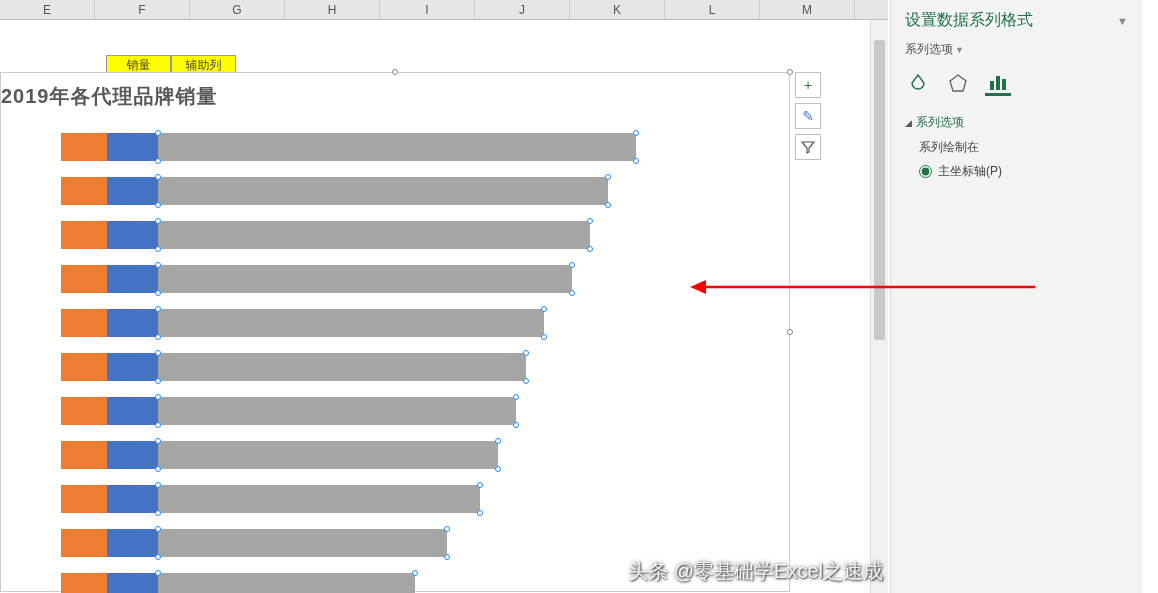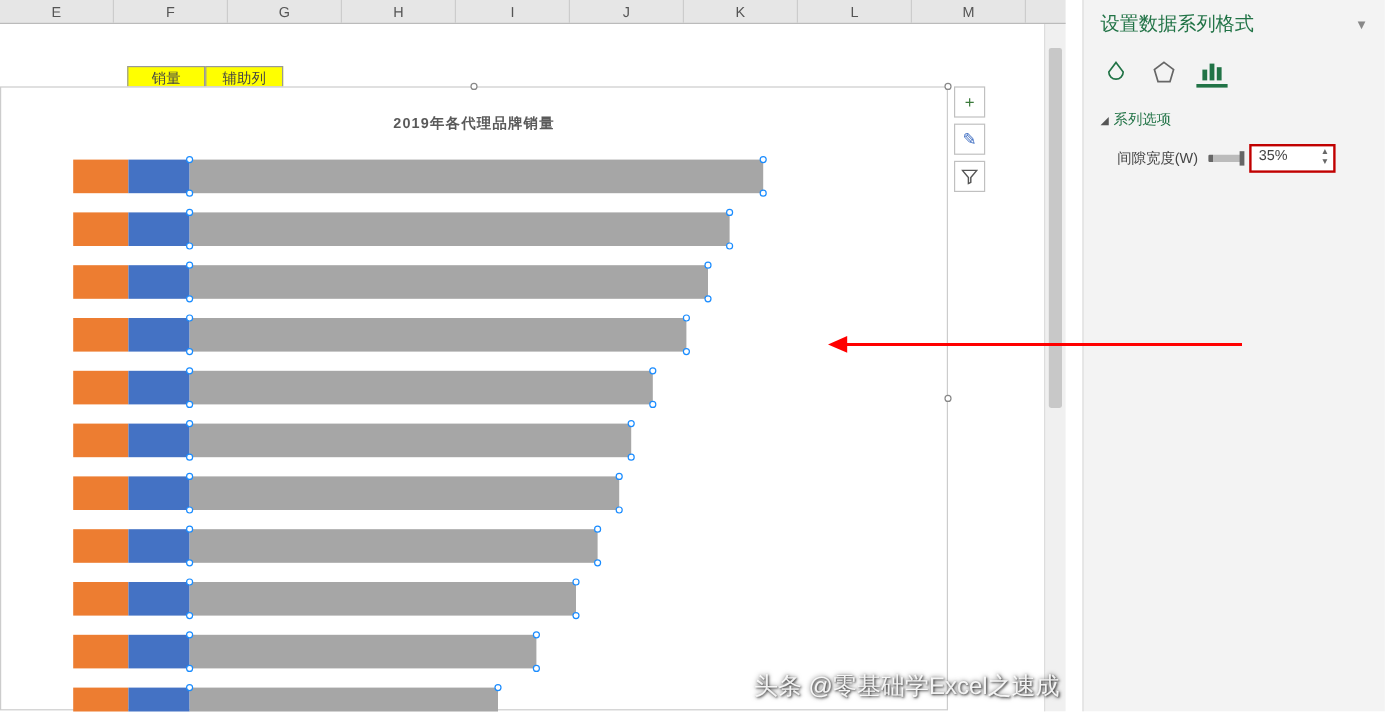--- a/index.html
+++ b/index.html
@@ -6,37 +6,37 @@
 body { width: 1158px; height: 593px; background: #fff; position: relative; overflow: hidden; font-size: 12px; color: #444; }
 
 .col-headers { position: absolute; top: 0; left: 0; right: 270px; height: 20px; background: #e6e6e6; border-bottom: 1px solid #bbb; display: flex; }
 .col-headers div { flex: 0 0 95px; text-align: center; line-height: 20px; border-right: 1px solid #ccc; color: #555; font-size: 12px; }
 
 .yellow-cells { position: absolute; top: 55px; left: 106px; display: flex; }
 .yellow-cells span { width: 65px; height: 18px; background: #ffff00; border: 1px solid #999; text-align: center; line-height: 18px; font-size: 12px; }
 
 .chart-box { position: absolute; top: 72px; left: 0; width: 790px; height: 520px; border: 1px solid #ccc; background: #fff; }
 .chart-handle { width: 6px; height: 6px; background: #fff; border: 1px solid #888; border-radius: 50%; position: absolute; }
-.chart-title { text-align: center; font-size: 12px; color: #595959; font-weight: bold; margin-top: 22px; letter-spacing: 1px; }
+.chart-title { font-size: 20px; color: #595959; font-weight: bold; margin-top: 10px; letter-spacing: 1px; }
 
 .plot { position: absolute; top: 60px; left: 60px; right: 130px; bottom: 20px; }
 .bar-row { position: absolute; left: 0; height: 28px; }
 .bar-seg { height: 100%; float: left; position: relative; }
 .bar-seg.o { background: #ED7D31; }
 .bar-seg.b { background: #4472C4; }
 .bar-seg.g { background: #A6A6A6; }
 .sel-dot { width: 6px; height: 6px; background: #fff; border: 1px solid #1a8cff; border-radius: 50%; position: absolute; }
 
 .chart-tools { position: absolute; top: 72px; left: 795px; }
 .tool-btn { width: 26px; height: 26px; border: 1px solid #c0c0c0; background: #fff; margin-bottom: 5px; display: flex; align-items: center; justify-content: center; font-size: 14px; color: #3b7a3b; cursor: pointer; }
 
 .vscroll { position: absolute; top: 20px; right: 270px; width: 18px; bottom: 0; background: #f0f0f0; border-left: 1px solid #ddd; }
 .vscroll .thumb { position: absolute; top: 20px; left: 3px; right: 3px; height: 300px; background: #c8c8c8; border-radius: 2px; }
 
-.side-panel { position: absolute; top: 0; right: 4px; width: 252px; height: 100%; background: #f3f3f3; border-left: 1px solid #ddd; padding: 10px 0; }
+.side-panel { position: absolute; top: 0; right: 16px; width: 252px; height: 100%; background: #f3f3f3; border-left: 1px solid #ddd; padding: 10px 0; }
 .panel-title { font-size: 16px; color: #217346; padding: 0 14px 10px; display:flex; align-items:center; justify-content:space-between;}
 .panel-title .arr { color:#888; font-size:11px; }
 .panel-sub { padding: 0 14px 6px; font-size: 12px; color: #555; }
 .panel-sub .dd { font-size: 9px; color:#888; margin-left:2px;}
 .icon-row { padding: 6px 14px 12px; display: flex; gap: 14px; align-items:center;}
 .icon-row span { width: 26px; height: 26px; display: inline-flex; align-items:center; justify-content:center; cursor:pointer; }
 .icon-row .sel { border-bottom: 3px solid #217346; }
 .sect { padding: 6px 14px; }
 .sect-hd { color: #217346; font-size: 12px; margin-bottom: 8px; }
 .sect-hd::before { content: "◢"; font-size: 9px; margin-right: 4px; color:#555;}
@@ -204,20 +204,23 @@
 
 <div class="vscroll">
     <div class="thumb"></div>
   </div>
 
 <div class="side-panel">
   <div class="panel-title">
     <span>设置数据系列格式</span>
     <span class="arr">▼</span>
   </div>
+  <div class="panel-sub">
+    <span>系列选项</span><span class="dd">▼</span>
+  </div>
   <div class="icon-row">
     <span>
       <svg width="22" height="22" viewBox="0 0 22 22">
           <path d="M11 3l6 8a6 6 0 11-12 0z" fill="none" stroke="#217346" stroke-width="1.4"></path>
         </svg>
     </span>
     <span>
       <svg width="22" height="22" viewBox="0 0 22 22">
           <polygon points="11,3 19,9 16,19 6,19 3,9" fill="none" stroke="#666" stroke-width="1.4"></polygon>
         </svg>
@@ -225,30 +228,24 @@
     <span class="sel">
       <svg width="22" height="22" viewBox="0 0 22 22">
           <rect x="3" y="10" width="4" height="9" fill="#217346"></rect>
           <rect x="9" y="5" width="4" height="14" fill="#217346"></rect>
           <rect x="15" y="8" width="4" height="11" fill="#217346"></rect>
         </svg>
     </span>
   </div>
   <div class="sect">
     <div class="sect-hd">系列选项</div>
-    <div class="field-row">
-      <label>间隙宽度(W)</label>
-      <div class="slider-ic" style="background:linear-gradient(to right,#666 15%,#bbb 15%)"></div>
-      <div class="num-input hl">
-        <span>35%</span>
-        <div class="spinner">
-            <div>▲</div>
-            <div>▼</div>
-          </div>
-      </div>
+    <div style="padding-left:14px;margin-bottom:4px;">系列绘制在</div>
+    <div class="radio-row">
+      <input type="radio" checked="" style="">
+      <label>主坐标轴(P)</label>
     </div>
   </div>
 </div>
 
 <svg class="red-arrow" viewBox="0 0 345 20">
   <line x1="345" y1="10" x2="12" y2="10" stroke="#ff0000" stroke-width="2.5"></line>
   <polygon points="0,10 16,3 16,17" fill="#ff0000"></polygon>
 </svg>
 
 <div class="watermark">头条 @零基础学Excel之速成</div>

